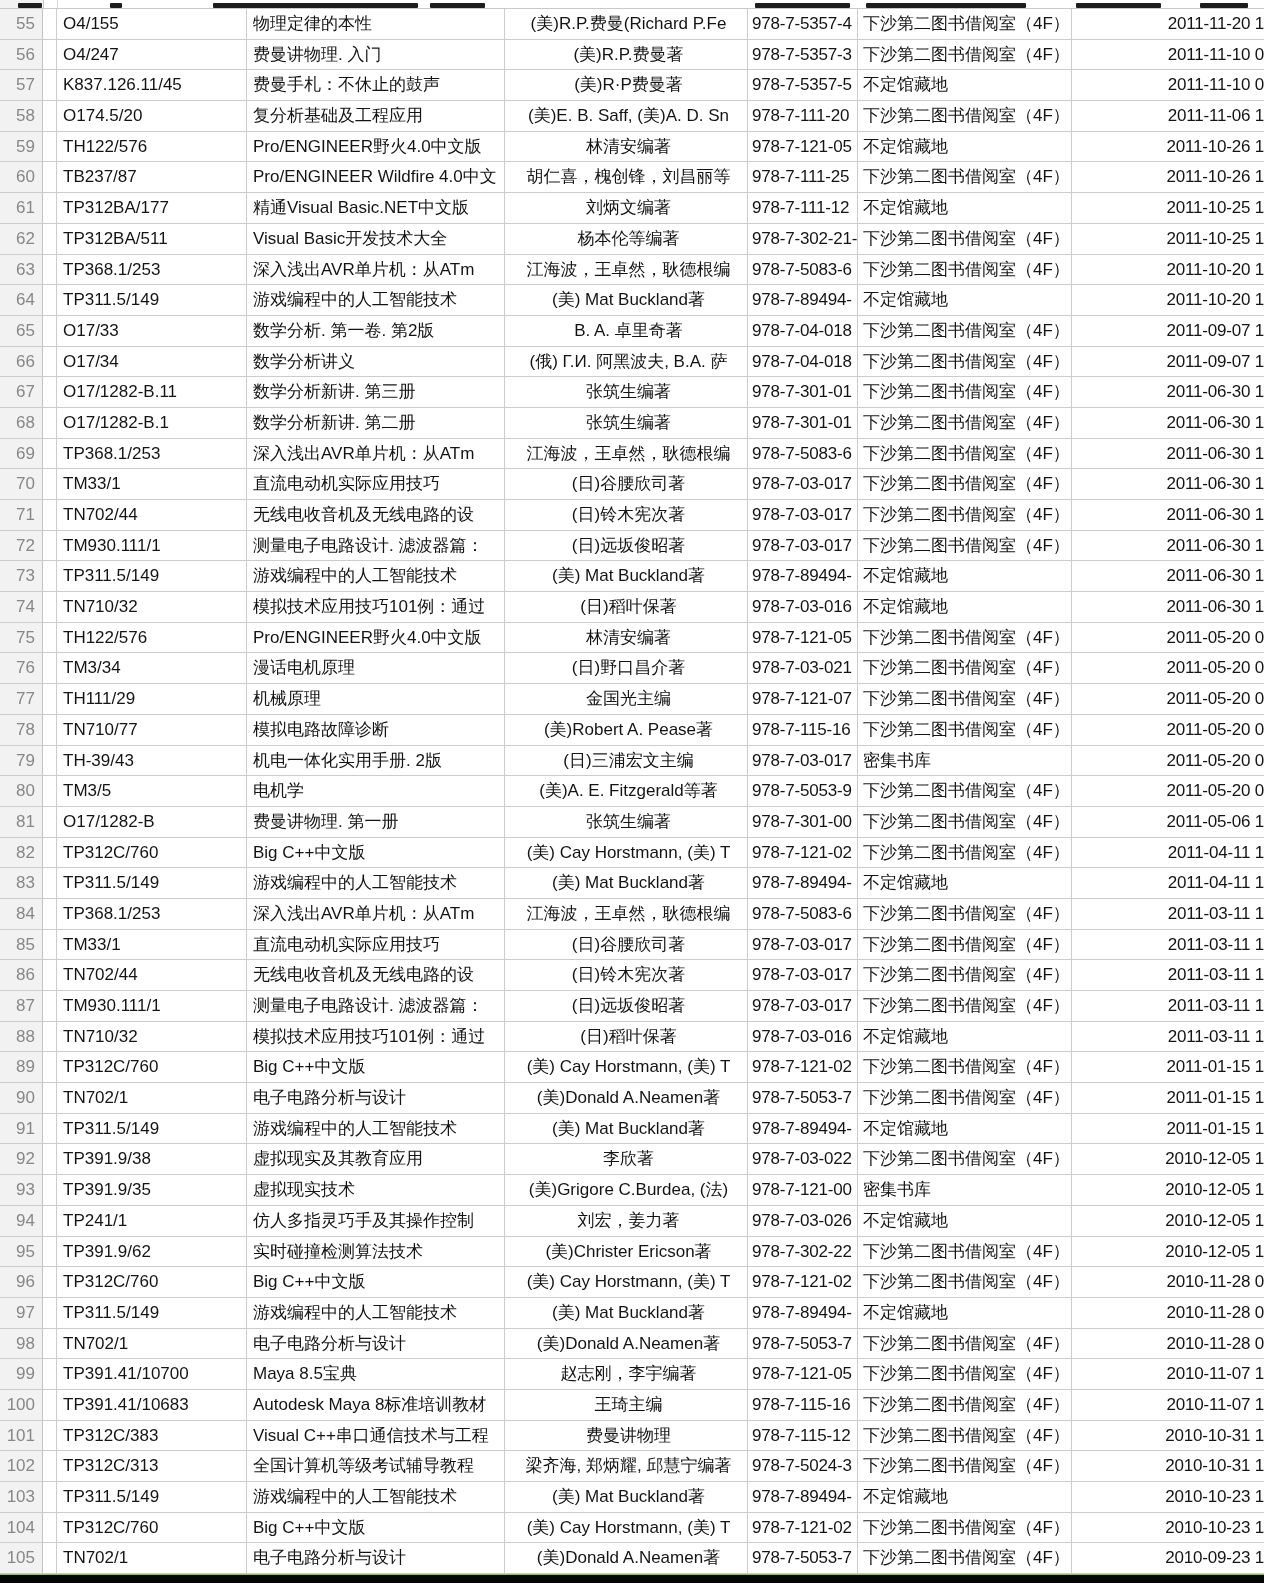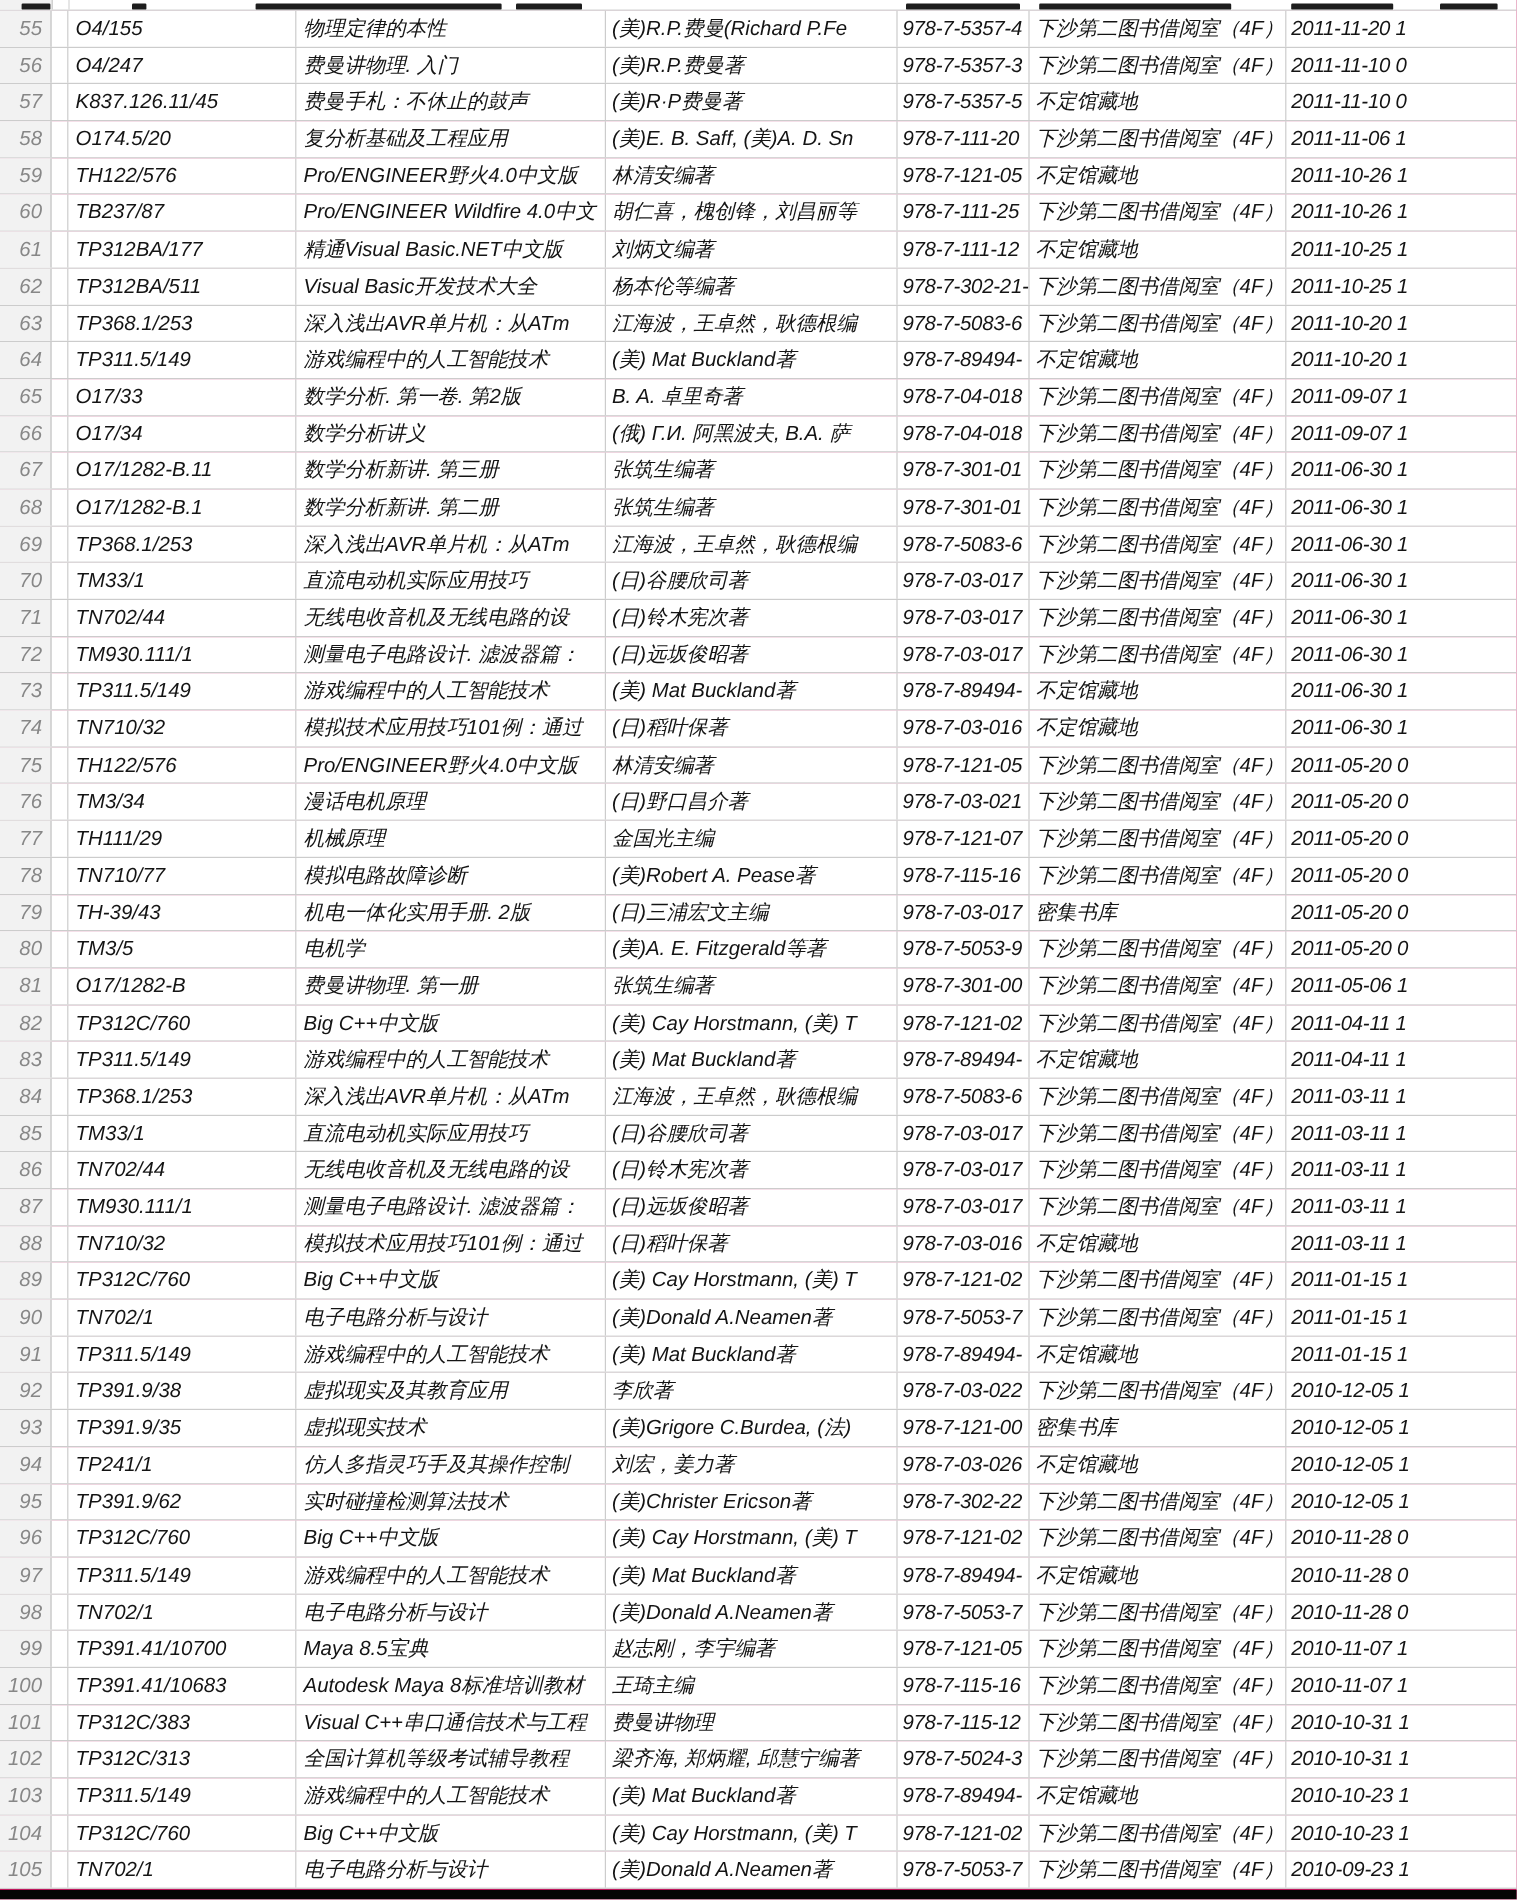--- a/index.html
+++ b/index.html
@@ -1,40 +1,39 @@
 <!DOCTYPE html>
 <html><head>
 <meta charset="utf-8">
 <style>
   html,body{margin:0;padding:0;background:#ffffff;}
   #viewport{
     position:relative;width:1264px;height:1583px;overflow:hidden;
-    background:#be185d;
+    background:#84cc16;
     font-family:"Liberation Sans","DejaVu Sans",sans-serif;
     color:#141414;
-    font-style:italic;
   }
   
   #top-remnant{position:relative;height:9px;border-bottom:1px solid #c9c9c9;box-sizing:border-box;background:#fff;}
   #top-remnant .smudge{position:absolute;top:3px;height:5px;background:#1d1d1d;border-radius:1px;}
   #top-remnant .numcol{position:absolute;left:0;top:0;bottom:0;width:43px;background:#f2f2f2;border-right:1px solid #c9c9c9;}
   #top-remnant .gapline{position:absolute;left:57px;top:0;bottom:0;width:1px;background:#d6d6d6;}
 
   #rows{position:relative;}
   .row{display:flex;height:30.7px;box-sizing:border-box;border-bottom:1px solid #cccccc;background:#ffffff;}
   .c{flex:0 0 auto;box-sizing:border-box;overflow:hidden;white-space:nowrap;
      font-size:17px;line-height:29px;border-right:1px solid #cccccc;}
   .c.num{width:43px;background:#f2f2f2;color:#878787;text-align:right;padding-right:7px;border-right-color:#c2c2c2;}
   .c.gap{width:14px;}
   .c.call{width:190px;padding-left:6px;}
   .c.title{width:258px;padding-left:6px;}
-  .c.author{width:243px;padding-left:5px;}
+  .c.author{width:243px;padding-left:5px;text-align:center;}
   .c.isbn{width:110px;padding-left:4px;letter-spacing:-0.2px;}
   .c.loc{width:214px;padding-left:5px;}
-  .c.date{width:192px;padding-left:4px;border-right:none;letter-spacing:-0.2px;}
+  .c.date{width:192px;padding-left:4px;border-right:none;letter-spacing:-0.2px;text-align:right;}
 
   #bottom-bar{position:absolute;left:0;right:0;bottom:0;height:8px;background:#050505;}
 </style>
 </head>
 <body>
 
 <div id="viewport">
 
   <div id="top-remnant">
     <div class="numcol"></div>

